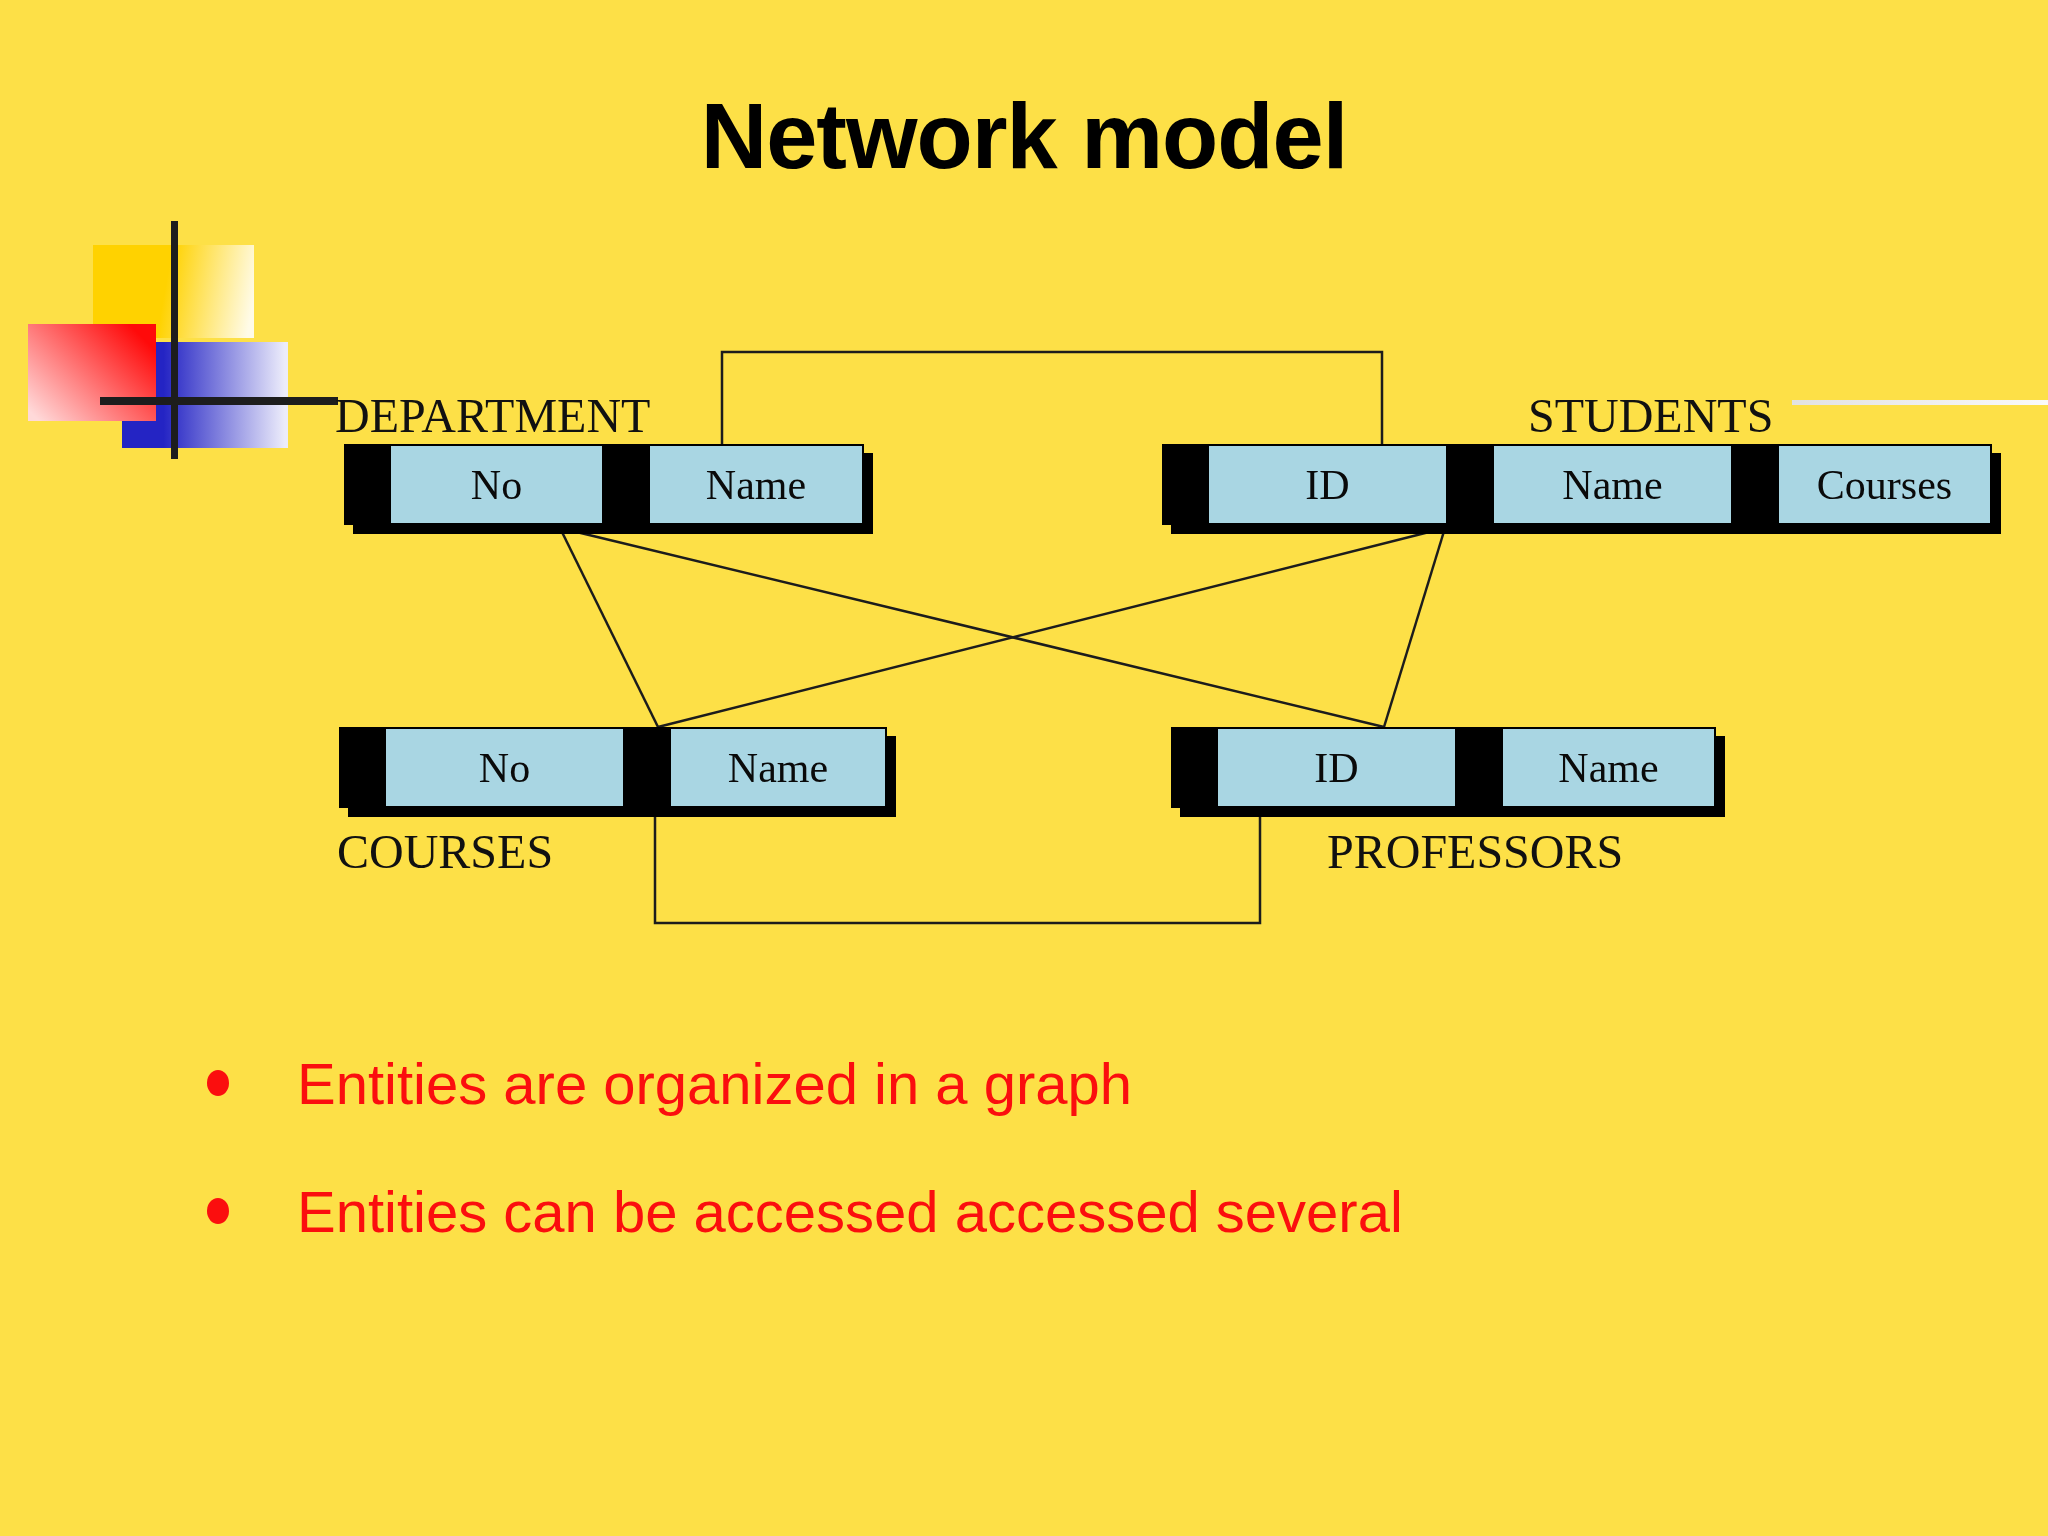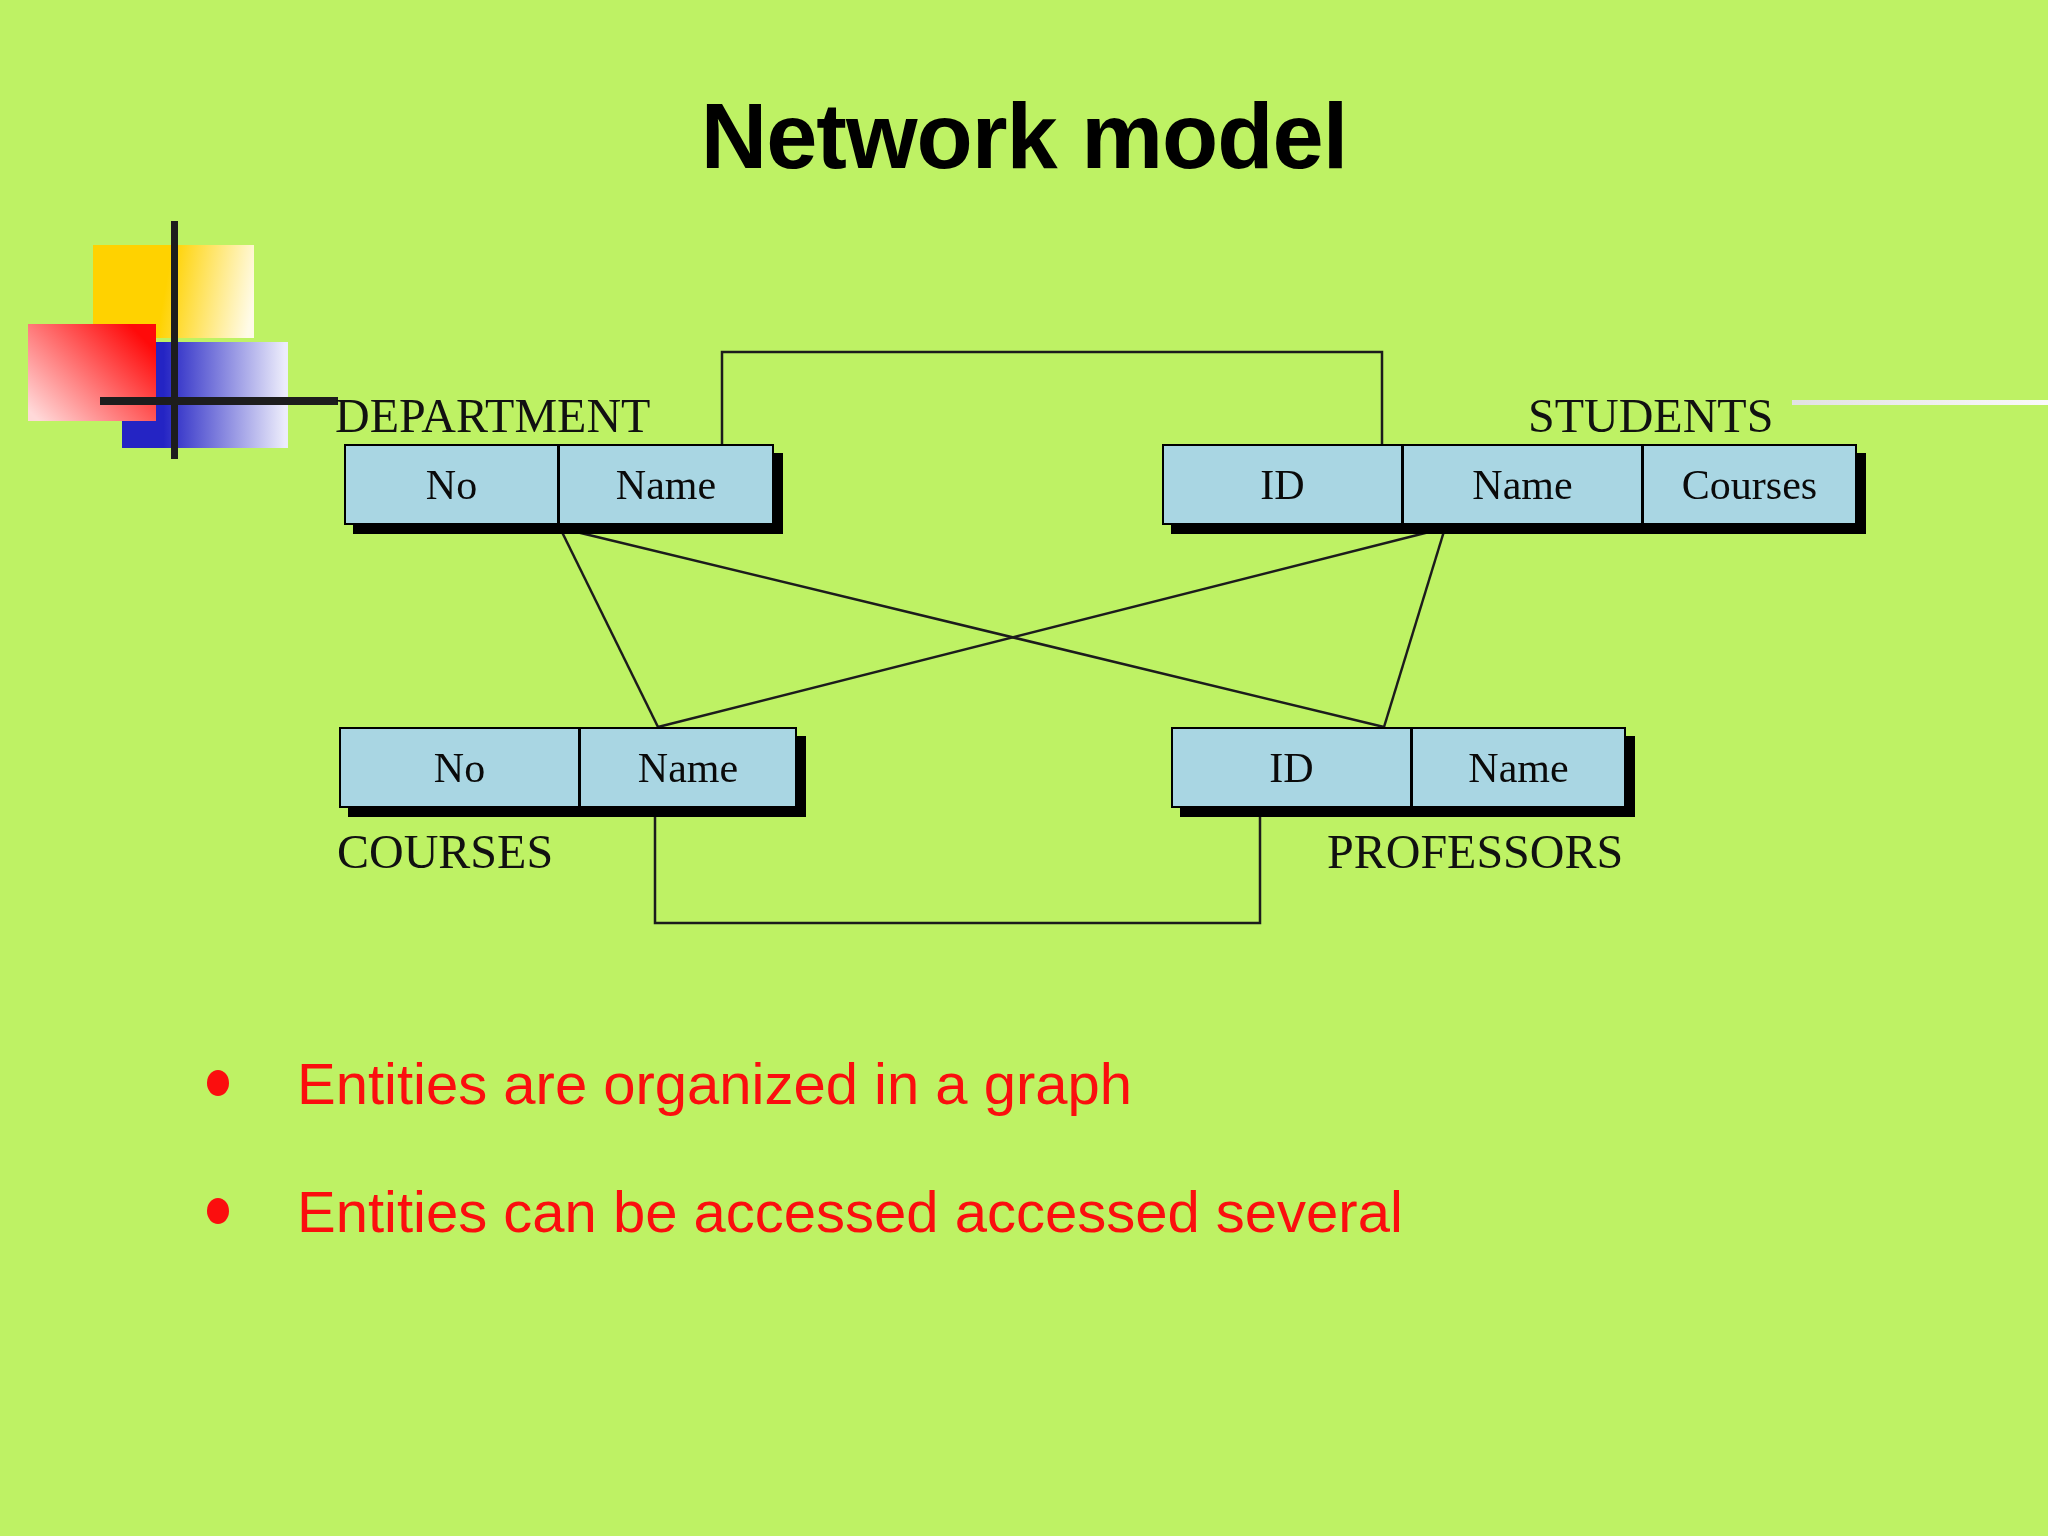--- a/index.html
+++ b/index.html
@@ -1,19 +1,19 @@
 <!DOCTYPE html>
 <html><head>
 <meta charset="utf-8">
 <style>
   html,body{margin:0;padding:0;background:#ffffff;}
   .slide{
     position:relative;
     width:2048px;height:1536px;
-    background:#bef264;
+    background:#fde047;
     overflow:hidden;
     font-family:"Liberation Sans", sans-serif;
   }
   
   .title{
     position:absolute;left:0;right:0;top:84px;
     text-align:center;
     font-size:92px;font-weight:bold;color:#000;
     letter-spacing:-1px;
   }
@@ -36,20 +36,21 @@
     box-shadow:9px 9px 0 0 #000;
     background:#000;
   }
   .cell{
     height:77px;
     background:#a9d6e3;
     display:flex;align-items:center;justify-content:center;
     font-family:"Liberation Serif", serif;
     font-size:42px;color:#0a0a0a;
     border-left:3px solid #000;
+    margin-left:45px;
   }
   .cell:first-child{border-left:none;}
   .tbl-department{left:344px;top:444px;}
   .tbl-students{left:1162px;top:444px;}
   .tbl-courses{left:339px;top:727px;}
   .tbl-professors{left:1171px;top:727px;}
   .w211{width:211px;} .w209{width:237px;} .w212{width:212px;} .w214{width:214px;}
   .ent-label{
     position:absolute;
     font-family:"Liberation Serif", serif;

